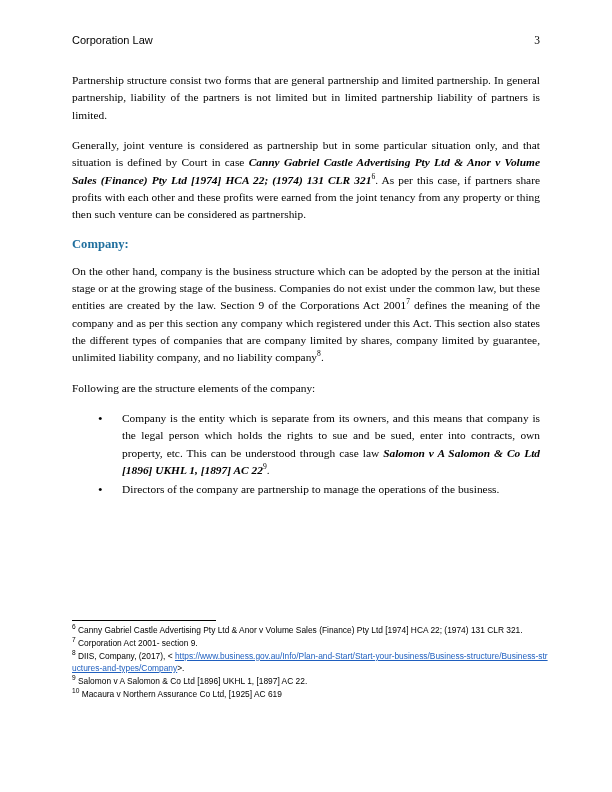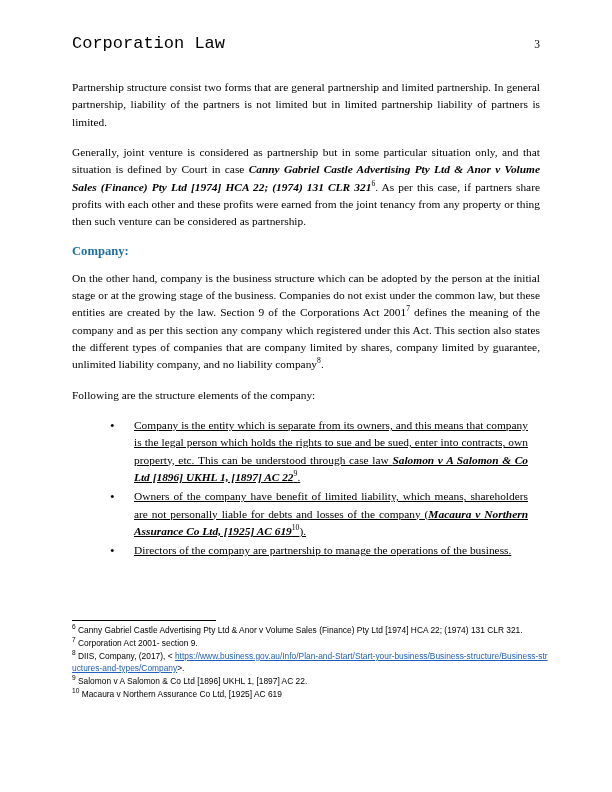--- a/index.html
+++ b/index.html
@@ -24,22 +24,22 @@
     padding: 34px 72px 0 72px;
   }
   .header {
     display: flex;
     justify-content: space-between;
     align-items: baseline;
     font-size: 11.5px;
     margin-bottom: 26px;
   }
   .header-title {
-    font-family: Liberation Mono, monospace;
-    font-size: 17px;
+    font-family: Liberation Sans, sans-serif;
+    font-size: 11px;
   }
   .header-page {
     font-size: 11.5px;
   }
   p.body-par {
     font-size: 11.4px;
     line-height: 1.52;
     text-align: justify;
     margin: 11px 0 13px 0;
   }
@@ -53,24 +53,23 @@
   .bi {
     font-weight: bold;
     font-style: italic;
   }
   sup {
     font-size: 7.6px;
     vertical-align: super;
     line-height: 0;
   }
   ul.bullets {
-    margin: 12px;
+    margin: 0;
     padding: 0 0 0 26px;
     list-style: none;
-    text-decoration: underline;
   }
   ul.bullets li {
     position: relative;
     font-size: 11.4px;
     line-height: 1.52;
     text-align: justify;
     margin: 0 0 2px 0;
     padding-left: 24px;
   }
   ul.bullets li::before {
@@ -123,21 +122,20 @@
   <p class="body-par"><span>Generally, joint venture is considered as partnership but in some particular situation only, and that situation is defined by Court in case </span><span class="bi">Canny Gabriel Castle Advertising Pty Ltd &amp; Anor v Volume Sales (Finance) Pty Ltd [1974] HCA 22; (1974) 131 CLR 321</span><sup>6</sup><span>. As per this case, if partners share profits with each other and these profits were earned from the joint tenancy from any property or thing then such venture can be considered as partnership.</span></p>
 
   <div class="heading">Company:</div>
 
   <p class="body-par"><span>On the other hand, company is the business structure which can be adopted by the person at the initial stage or at the growing stage of the business. Companies do not exist under the common law, but these entities are created by the law. Section 9 of the Corporations Act 2001</span><sup>7</sup><span> defines the meaning of the company and as per this section any company which registered under this Act. This section also states the different types of companies that are company limited by shares, company limited by guarantee, unlimited liability company, and no liability company</span><sup>8</sup><span>.</span></p>
 
   <p class="body-par">Following are the structure elements of the company:</p>
 
   <ul class="bullets">
     <li><span>Company is the entity which is separate from its owners, and this means that company is the legal person which holds the rights to sue and be sued, enter into contracts, own property, etc. This can be understood through case law </span><span class="bi">Salomon v A Salomon &amp; Co Ltd [1896] UKHL 1, [1897] AC 22</span><sup>9</sup><span>.</span></li>
-    <li><span>Owners of the company have benefit of limited liability, which means, shareholders are not personally liable for debts and losses of the company (</span><span class="bi">Macaura v Northern Assurance Co Ltd, [1925] AC 619</span><sup>10</sup><span>).</span></li>
     <li><span>Directors of the company are partnership to manage the operations of the business.</span></li>
   </ul>
 
   <div class="footnote-area">
     <div class="footnote-rule"></div>
 
     <p class="fn"><sup>6</sup> <span>Canny Gabriel Castle Advertising Pty Ltd &amp; Anor v Volume Sales (Finance) Pty Ltd [1974] HCA 22; (1974) 131 CLR 321.</span></p>
 
     <p class="fn"><sup>7</sup> <span>Corporation Act 2001- section 9.</span></p>
 

